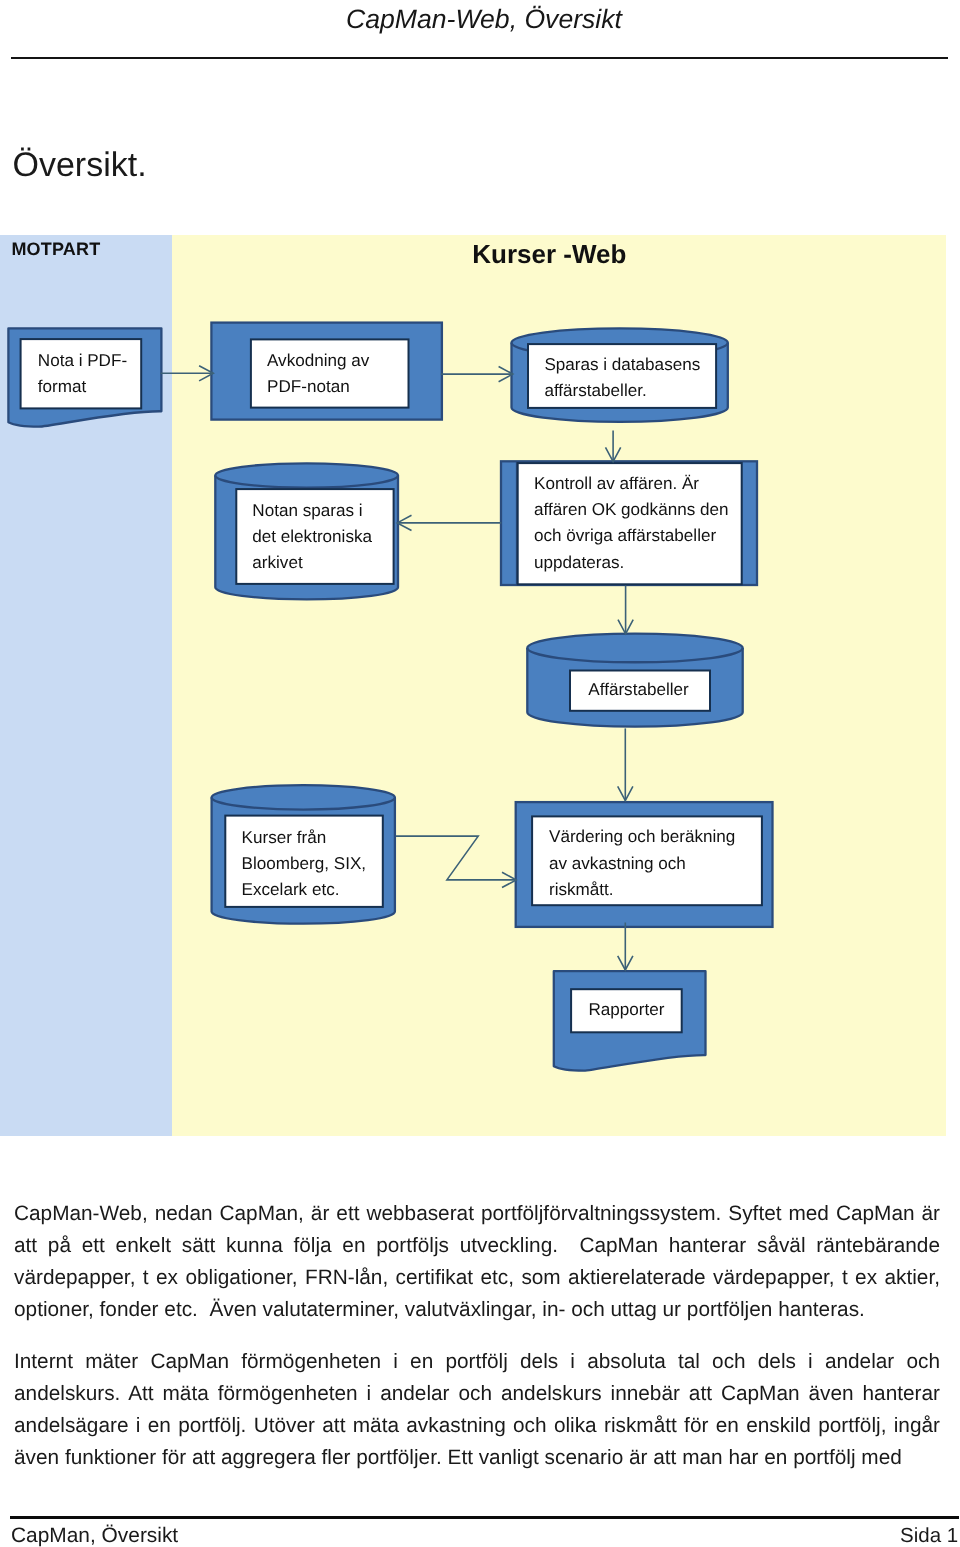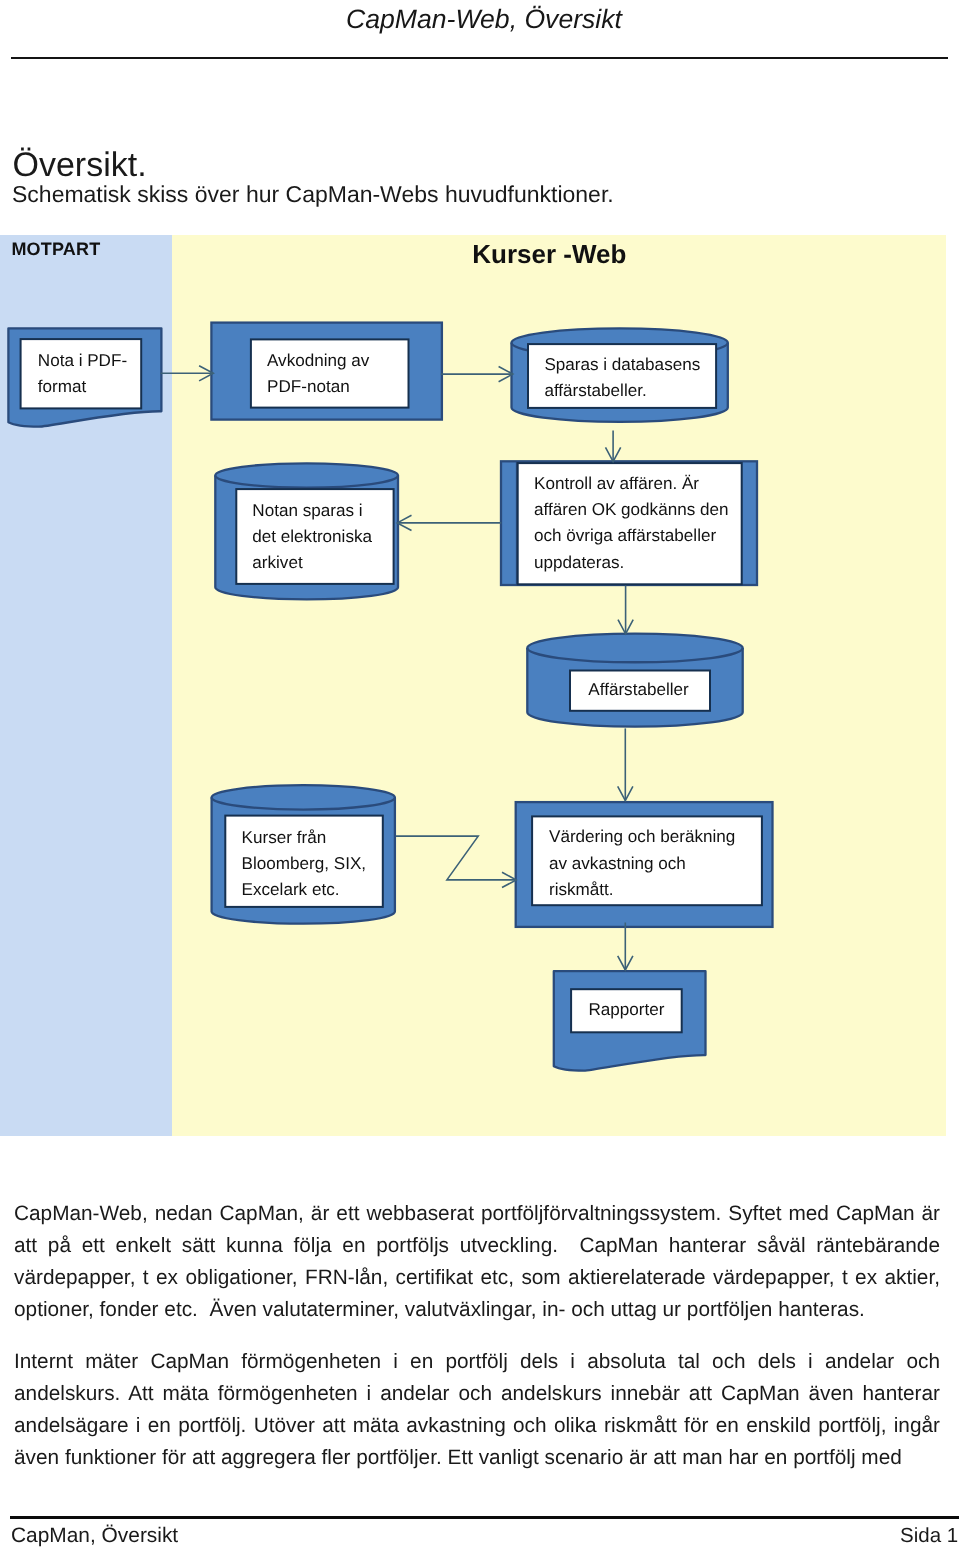--- a/index.html
+++ b/index.html
@@ -35,21 +35,20 @@
   .diagram{position:absolute;left:0;top:235px;width:960px;height:901px;}
 </style>
 </head>
 <body>
 
 <div class="page">
   <div class="hdr-title">CapMan-Web, Översikt</div>
   <div class="hdr-rule"></div>
 
   <div class="h1">Översikt.</div>
-  <div class="lead">Schematisk skiss över hur CapMan-Webs huvudfunktioner.</div>
 
   <div class="band">
     <div class="band-blue"></div>
     <div class="band-yellow"></div>
   </div>
   <div class="lbl-motpart" style="position:absolute;left:11.4px;top:239px;">MOTPART</div>
   <div class="lbl-capman" style="position:absolute;left:472.3px;top:239px;">Kurser -Web</div>
 
   <svg class="diagram" id="diagram-svg" viewBox="0 0 960 901">
       <g>

